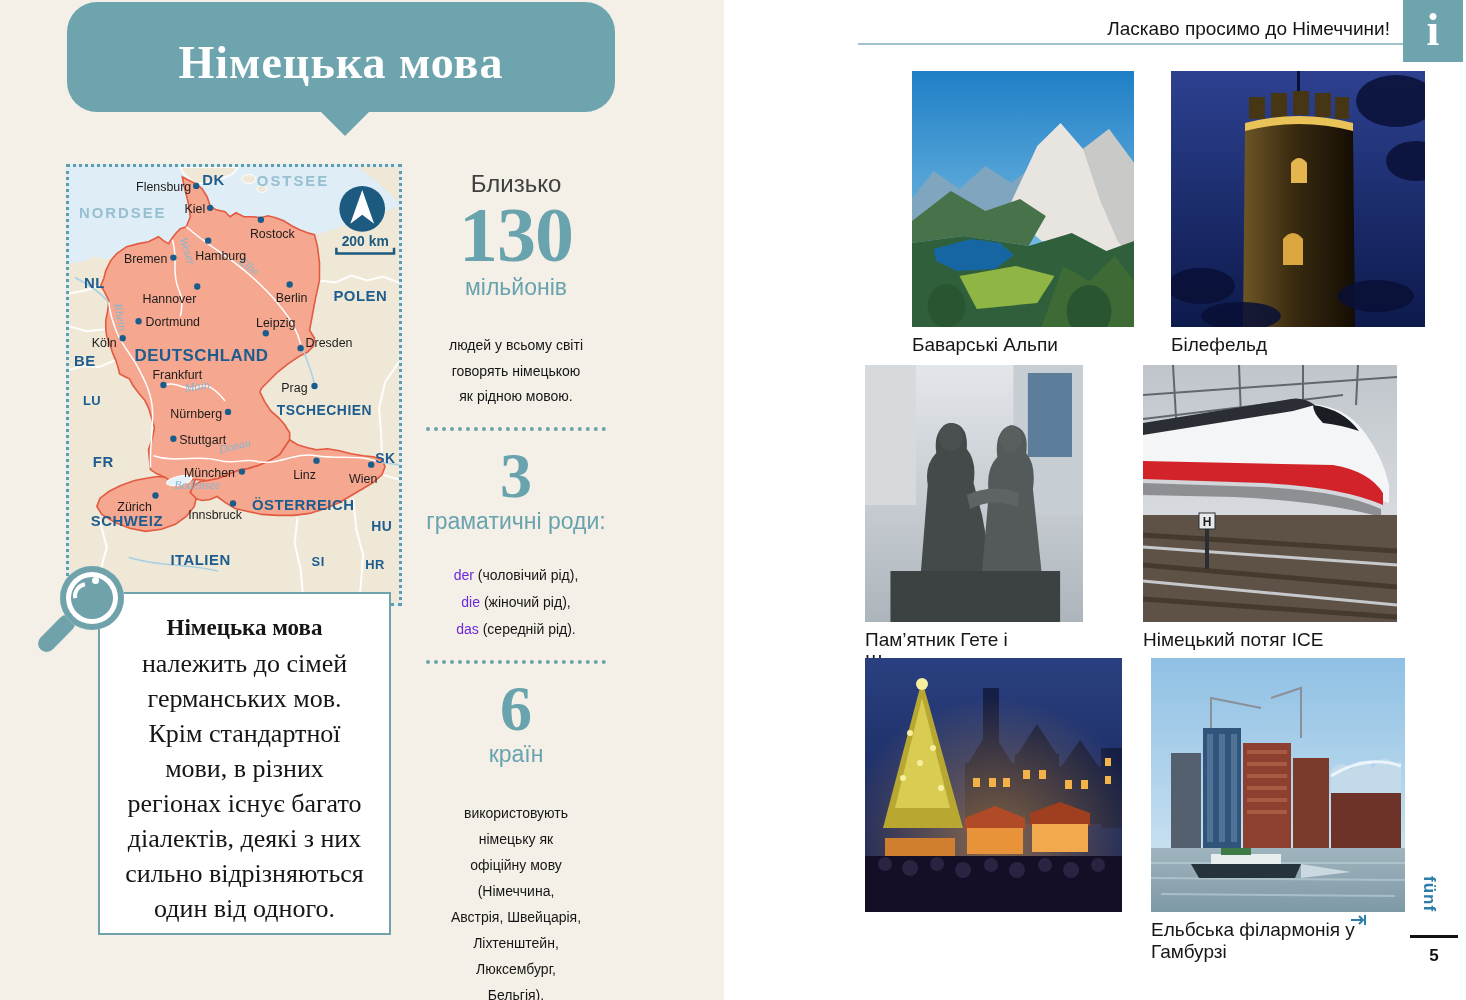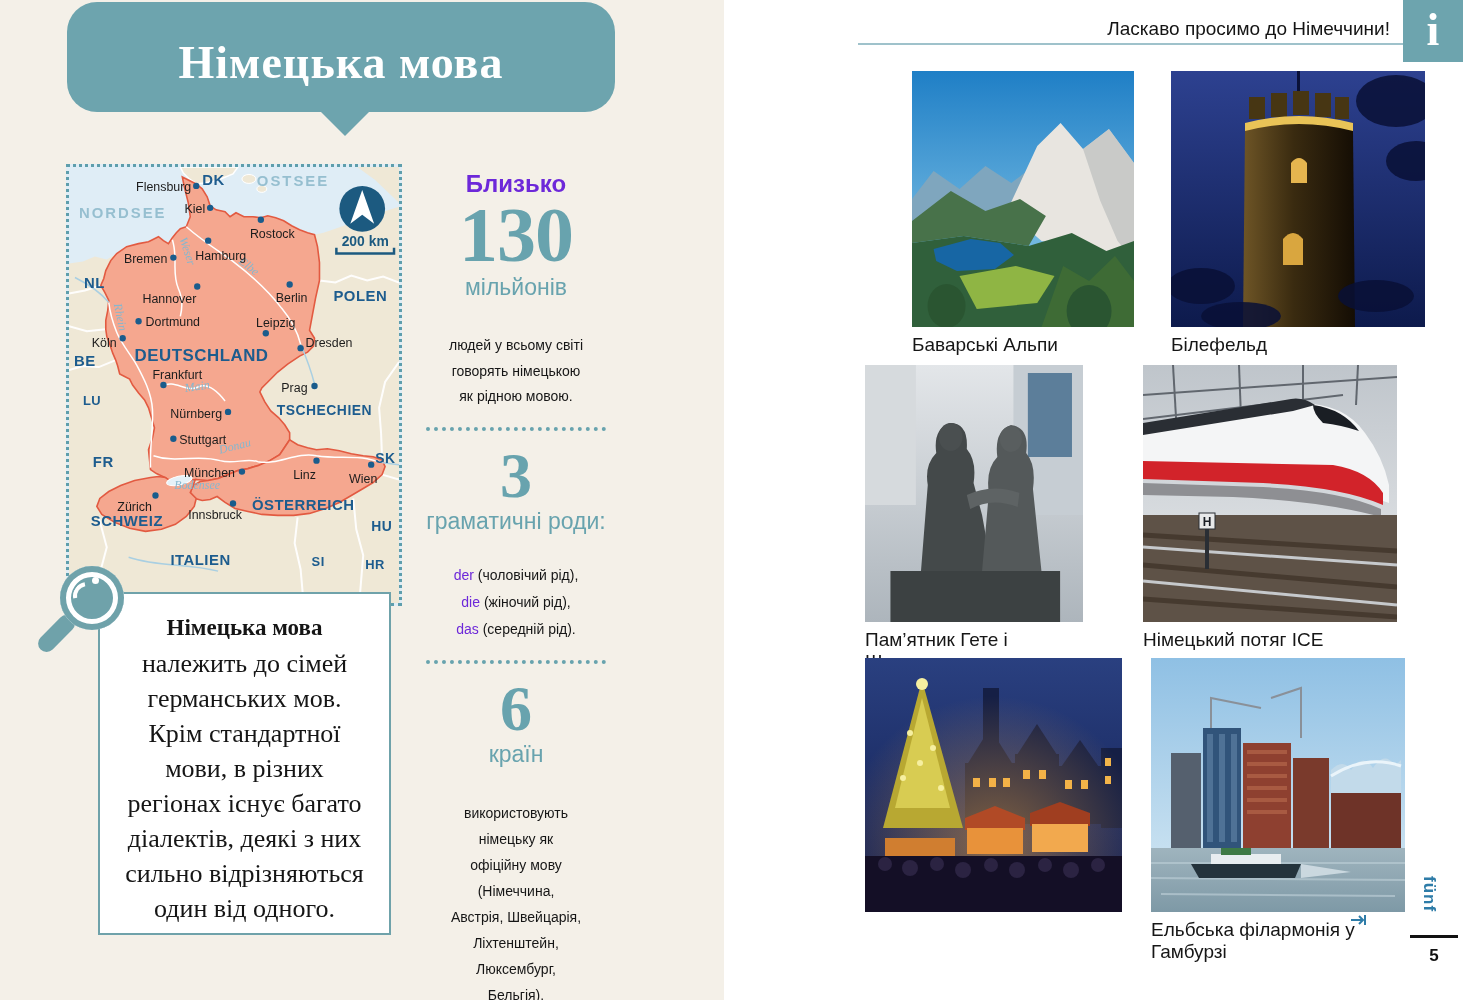--- a/index.html
+++ b/index.html
@@ -36,21 +36,21 @@
 
   
   .note-box{position:absolute;left:98px;top:592px;width:293px;height:343px;box-sizing:border-box;
        background:#ffffff;border:2px solid #6fa2aa;z-index:5;text-align:center;
        font-family:"Liberation Serif",serif;color:#151515;padding-top:21px;}
   .note-title{font-weight:bold;font-size:23px;margin-bottom:5px;}
   .note-line{font-size:26px;line-height:35px;}
 
   
   .stats-col{position:absolute;left:412px;top:170px;width:208px;text-align:center;z-index:2;}
-  .stat-intro{font-size:24px;color:#6d28d9;font-weight:bold;}
+  .stat-intro{font-size:24px;color:#404040;}
   .stat-number{font-family:"Liberation Serif",serif;font-weight:bold;color:#68a3ae;}
   .stat-number.big{font-size:78px;line-height:74px;letter-spacing:-1px;}
   .stat-number.mid{font-size:64px;line-height:60px;}
   .stat-unit{font-size:23px;color:#68a3ae;margin-top:2px;}
   .stat-body{margin-top:32px;font-size:14px;line-height:25.5px;color:#161616;}
   .stat-body.genders{margin-top:27px;line-height:27px;}
   .stat-body.countries{line-height:26px;}
   .gword{color:#6d28d9;font-weight:normal;}
   .dotline{width:180px;border-top:4px dotted #68a3ae;margin:17px auto 15px auto;}
 

